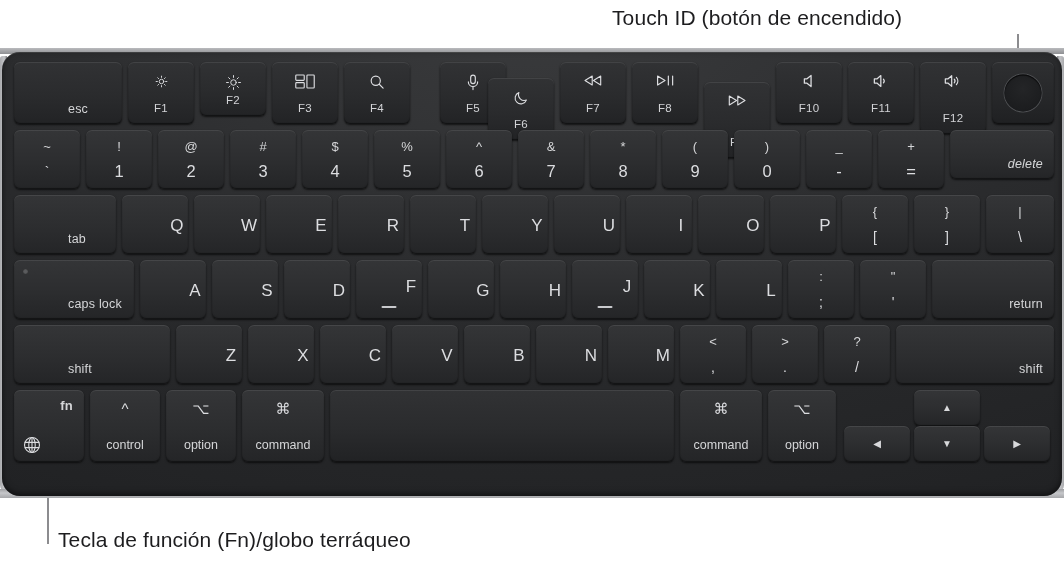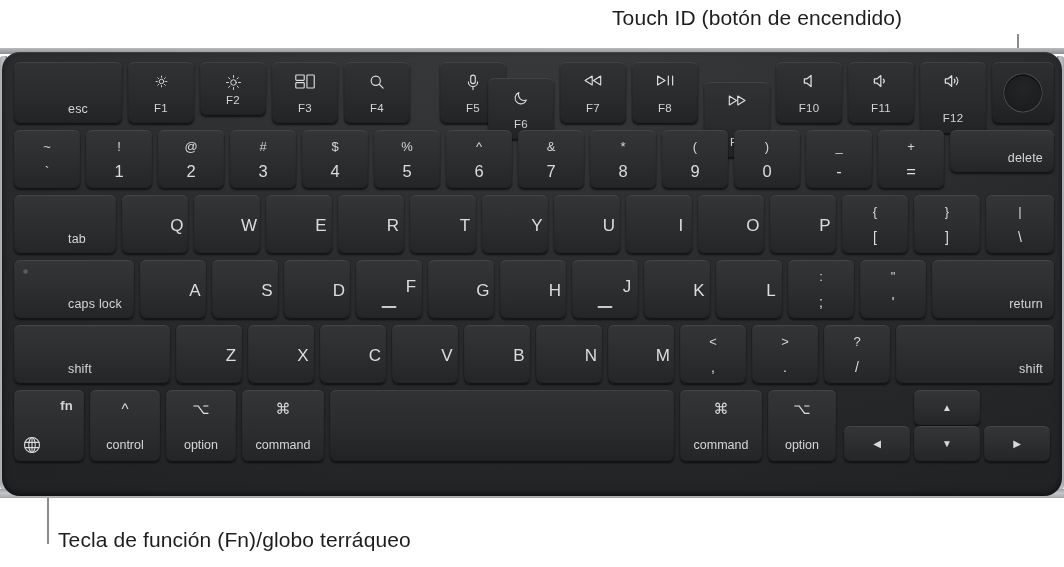--- a/index.html
+++ b/index.html
@@ -461,21 +461,21 @@
     <div class="key" style="left:804px; top:78px; width:66px; height:59px;">
       <span class="dual-top">_</span>
       <span class="dual-bot">-</span>
     </div>
 
     <div class="key" style="left:876px; top:78px; width:66px; height:59px;">
       <span class="dual-top">+</span>
       <span class="dual-bot">=</span>
     </div>
 
-    <div class="key" style="left:948px; top:78px; width:104px; height:43px;">
+    <div class="key" style="left:948px; top:78px; width:104px; height:49px;font-style:italic;">
       <span class="lbl lbl-br">delete</span>
     </div>
   </div>
 
   <div class="row" id="row-top-letters">
 
     <div class="key" style="left:12px; top:143px; width:102px; height:59px;">
       <span class="lbl lbl-bl">tab</span>
     </div>
 

